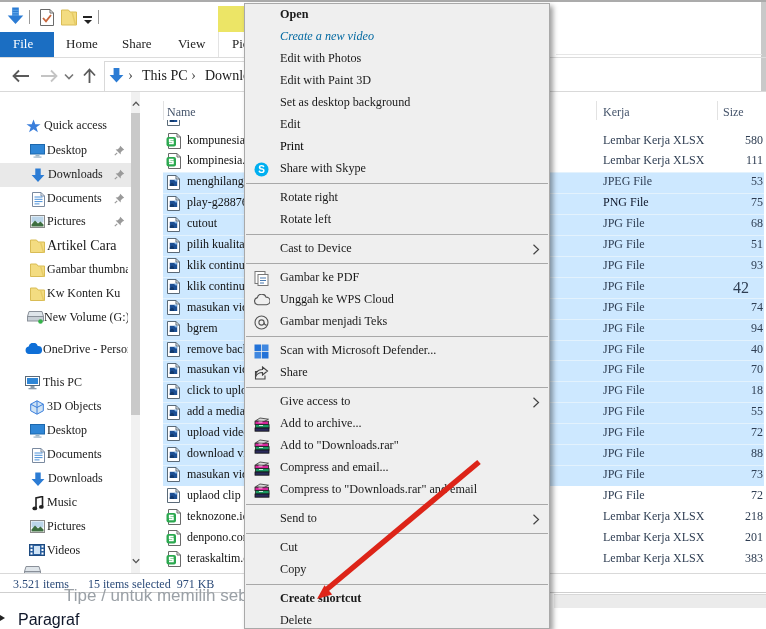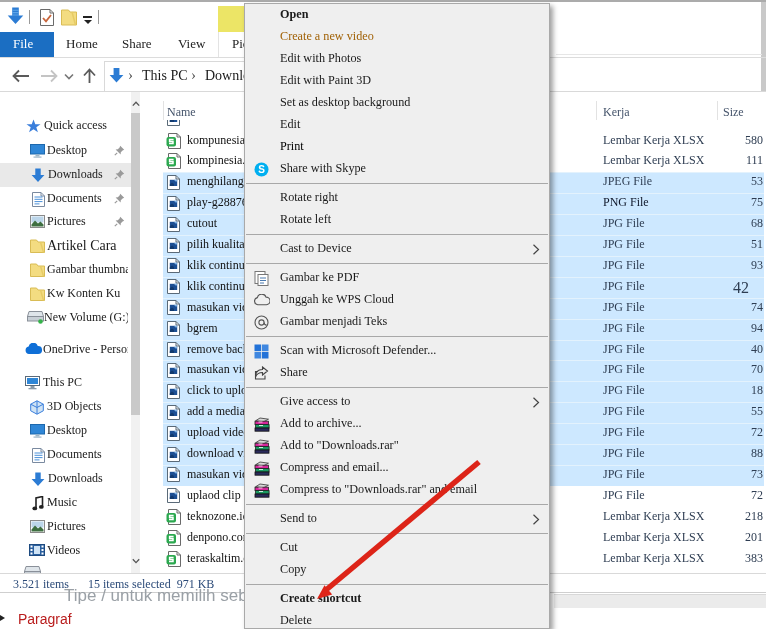--- a/index.html
+++ b/index.html
@@ -434,24 +434,24 @@
 <div class="abs" style="left:0;top:573px;width:766px;height:19px;background:#fff;border-top:1px solid #d9d9d9;"></div>
 <div class="abs txt" style="left:13px;top:577px;font-size:12px;color:#2b4a78;">3.521 items</div>
 <div class="abs txt" style="left:88px;top:577px;font-size:12px;color:#2b4a78;">15 items selected&nbsp; 971 KB</div>
 <div class="abs" style="left:0;top:592px;width:766px;height:37px;background:#fff;"></div>
 <div class="abs" style="left:0;top:592px;width:766px;height:1px;background:#cfcfcf;"></div>
 <div class="abs" style="left:554px;top:594px;width:212px;height:13px;background:#ebebeb;border-top:1px solid #d8d8d8;"></div>
 <div class="abs" style="left:0;top:588px;width:245px;height:19px;overflow:hidden;">
     <div class="abs txt" style="left:64px;top:-2px;font-family:'Liberation Sans',sans-serif;font-size:17px;color:#9aa0a6;">Tipe / untuk memilih seb</div>
   </div>
 <div class="abs" style="left:0px;top:615px;width:0;height:0;border-top:3.5px solid transparent;border-bottom:3.5px solid transparent;border-left:5px solid #222;"></div>
-<div class="abs txt" style="left:18px;top:611px;font-family:'Liberation Sans',sans-serif;font-size:14px;color:#b91c1c;">Paragraf</div>
+<div class="abs txt" style="left:18px;top:611px;font-family:'Liberation Sans',sans-serif;font-size:16px;color:#0f172a;">Paragraf</div>
 <div class="abs" style="left:244px;top:3px;width:306px;height:626px;background:#efefef;border:1px solid #a9a9a9;box-sizing:border-box;box-shadow:3px 3px 5px rgba(0,0,0,0.38);"></div>
 <div class="abs txt" style="left:280px;top:6.5px;font-size:12.2px;font-weight:bold;color:#1a1a1a;">Open</div>
-<div class="abs txt" style="left:280px;top:28.5px;font-size:12.2px;font-weight:normal;color:#a16207;">Create a new video</div>
+<div class="abs txt" style="left:280px;top:28.5px;font-size:12.2px;font-weight:normal;color:#0369a1;font-style:italic;">Create a new video</div>
 <div class="abs txt" style="left:280px;top:50.5px;font-size:12.2px;font-weight:normal;color:#1a1a1a;">Edit with Photos</div>
 <div class="abs txt" style="left:280px;top:72.5px;font-size:12.2px;font-weight:normal;color:#1a1a1a;">Edit with Paint 3D</div>
 <div class="abs txt" style="left:280px;top:94.5px;font-size:12.2px;font-weight:normal;color:#1a1a1a;">Set as desktop background</div>
 <div class="abs txt" style="left:280px;top:116.5px;font-size:12.2px;font-weight:normal;color:#1a1a1a;">Edit</div>
 <div class="abs txt" style="left:280px;top:138.5px;font-size:12.2px;font-weight:normal;color:#000000;">Print</div>
 <div class="abs txt" style="left:280px;top:160.5px;font-size:12.2px;font-weight:normal;color:#1a1a1a;">Share with Skype</div>
 <svg class="abs" style="left:254px;top:162.0px;" width="15" height="15" viewBox="0 0 15 15">
 <circle cx="7.5" cy="7.5" r="7" fill="#00aff0"></circle>
 <text x="7.5" y="11" font-size="10" font-family="Liberation Sans" font-weight="bold" fill="#fff" text-anchor="middle">S</text>
   </svg>

